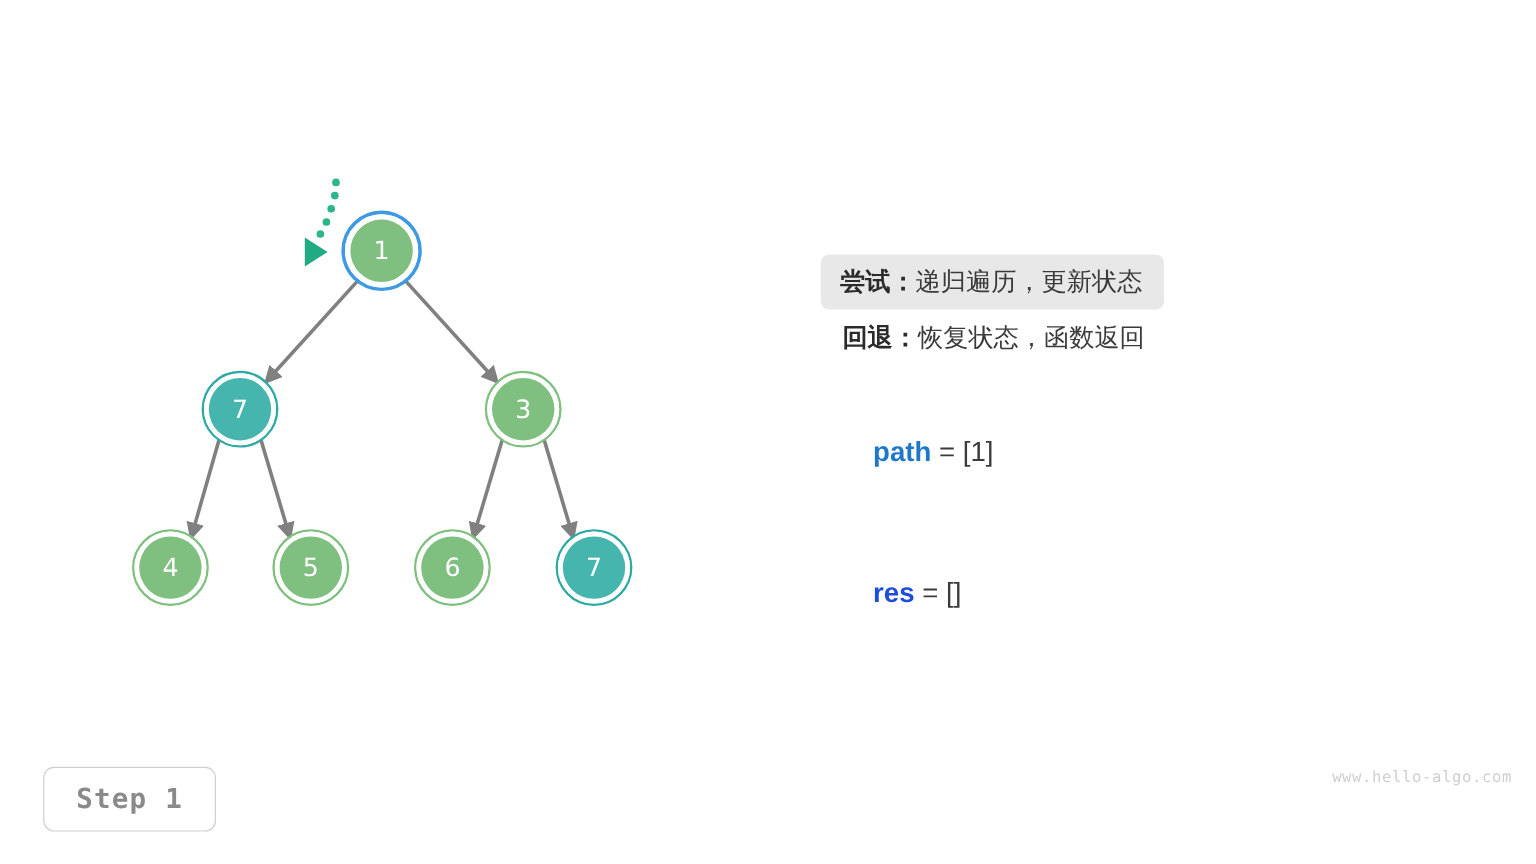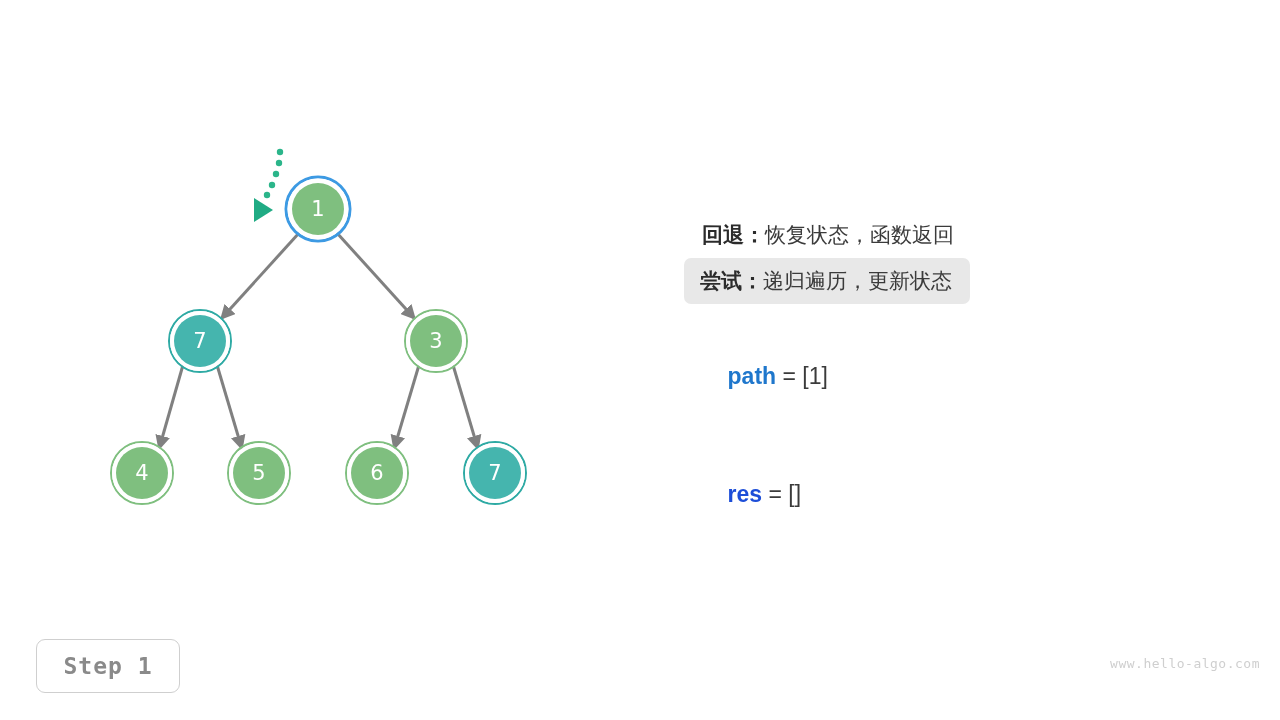--- a/index.html
+++ b/index.html
@@ -89,21 +89,21 @@
     font-size: 23px;
     font-weight: bold;
     color: #8a8a8a;
     letter-spacing: 1px;
   }
 
   
   #watermark {
     position: absolute;
     right: 20px;
-    top: 656px;
+    top: 641px;
     font-family: "DejaVu Sans Mono", "Liberation Mono", monospace;
     font-size: 13px;
     color: #cfcfcf;
     letter-spacing: 0.5px;
   }
 </style>
 </head>
 <body>
 
 <svg id="tree-canvas" viewBox="0 0 660 720" xmlns="http://www.w3.org/2000/svg">
@@ -179,26 +179,26 @@
       <circle cx="495" cy="473" r="31" fill="none" stroke="#2eaaa4" stroke-width="2"></circle>
       <circle cx="495" cy="473" r="28.5" fill="none" stroke="#ffffff" stroke-width="3"></circle>
       <circle cx="495" cy="473" r="26" fill="#45b5ae"></circle>
       <text x="495" y="473" text-anchor="middle" dominant-baseline="central" fill="#ffffff" font-size="21" font-family="DejaVu Sans, Liberation Sans, sans-serif">7</text>
     </g>
   </g>
 </svg>
 
 <div id="info-panel">
 
+  <div class="info-line highlight">
+    <span class="lbl">尝试：</span><span class="desc">递归遍历，更新状态</span>
+  </div>
+
   <div class="info-line plain">
     <span class="lbl">回退：</span><span class="desc">恢复状态，函数返回</span>
-  </div>
-
-  <div class="info-line highlight">
-    <span class="lbl">尝试：</span><span class="desc">递归遍历，更新状态</span>
   </div>
 
   <div class="code-line">
     <span class="var-path">path</span><span class="code-rest"> = [1]</span>
   </div>
 
   <div class="code-gap"></div>
 
   <div class="code-line">
     <span class="var-res">res</span><span class="code-rest"> = []</span>

